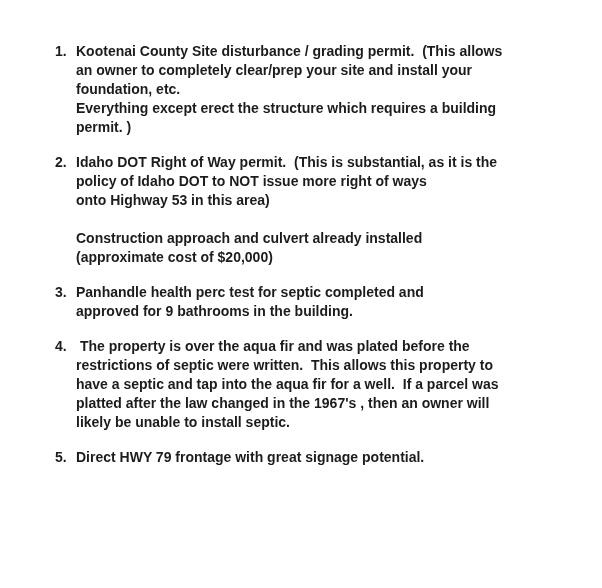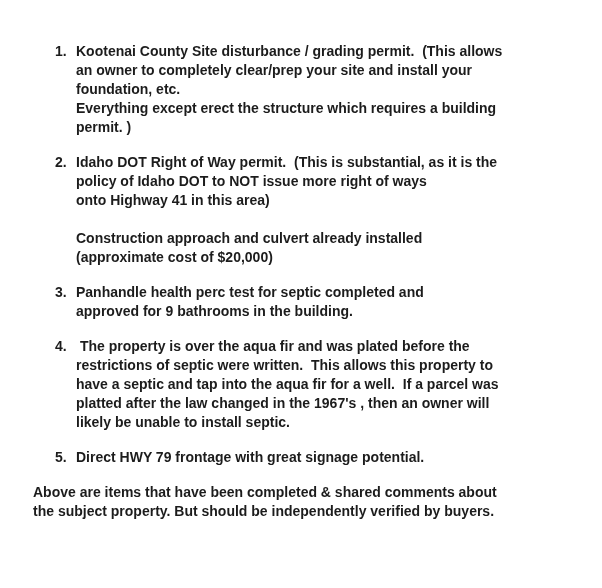--- a/index.html
+++ b/index.html
@@ -49,21 +49,21 @@
 an owner to completely clear/prep your site and install your
 foundation, etc.
 Everything except erect the structure which requires a building
 permit. )</span>
   </div>
 
   <div class="list-item">
     <span class="item-number">2.</span>
     <span class="item-text">Idaho DOT Right of Way permit.  (This is substantial, as it is the
 policy of Idaho DOT to NOT issue more right of ways
-onto Highway 41 in this area)
+onto Highway 53 in this area)
 
 Construction approach and culvert already installed
 (approximate cost of $20,000)</span>
   </div>
 
   <div class="list-item">
     <span class="item-number">3.</span>
     <span class="item-text">Panhandle health perc test for septic completed and
 approved for 9 bathrooms in the building.</span>
   </div>
@@ -75,16 +75,14 @@
 have a septic and tap into the aqua fir for a well.  If a parcel was
 platted after the law changed in the 1967's , then an owner will
 likely be unable to install septic.</span>
   </div>
 
   <div class="list-item">
     <span class="item-number">5.</span>
     <span class="item-text">Direct HWY 79 frontage with great signage potential.</span>
   </div>
 
-  <div class="footer-note">Above are items that have been completed &amp; shared comments about
-the subject property. But should be independently verified by buyers.</div>
 
 </div>
 
 </body></html>

